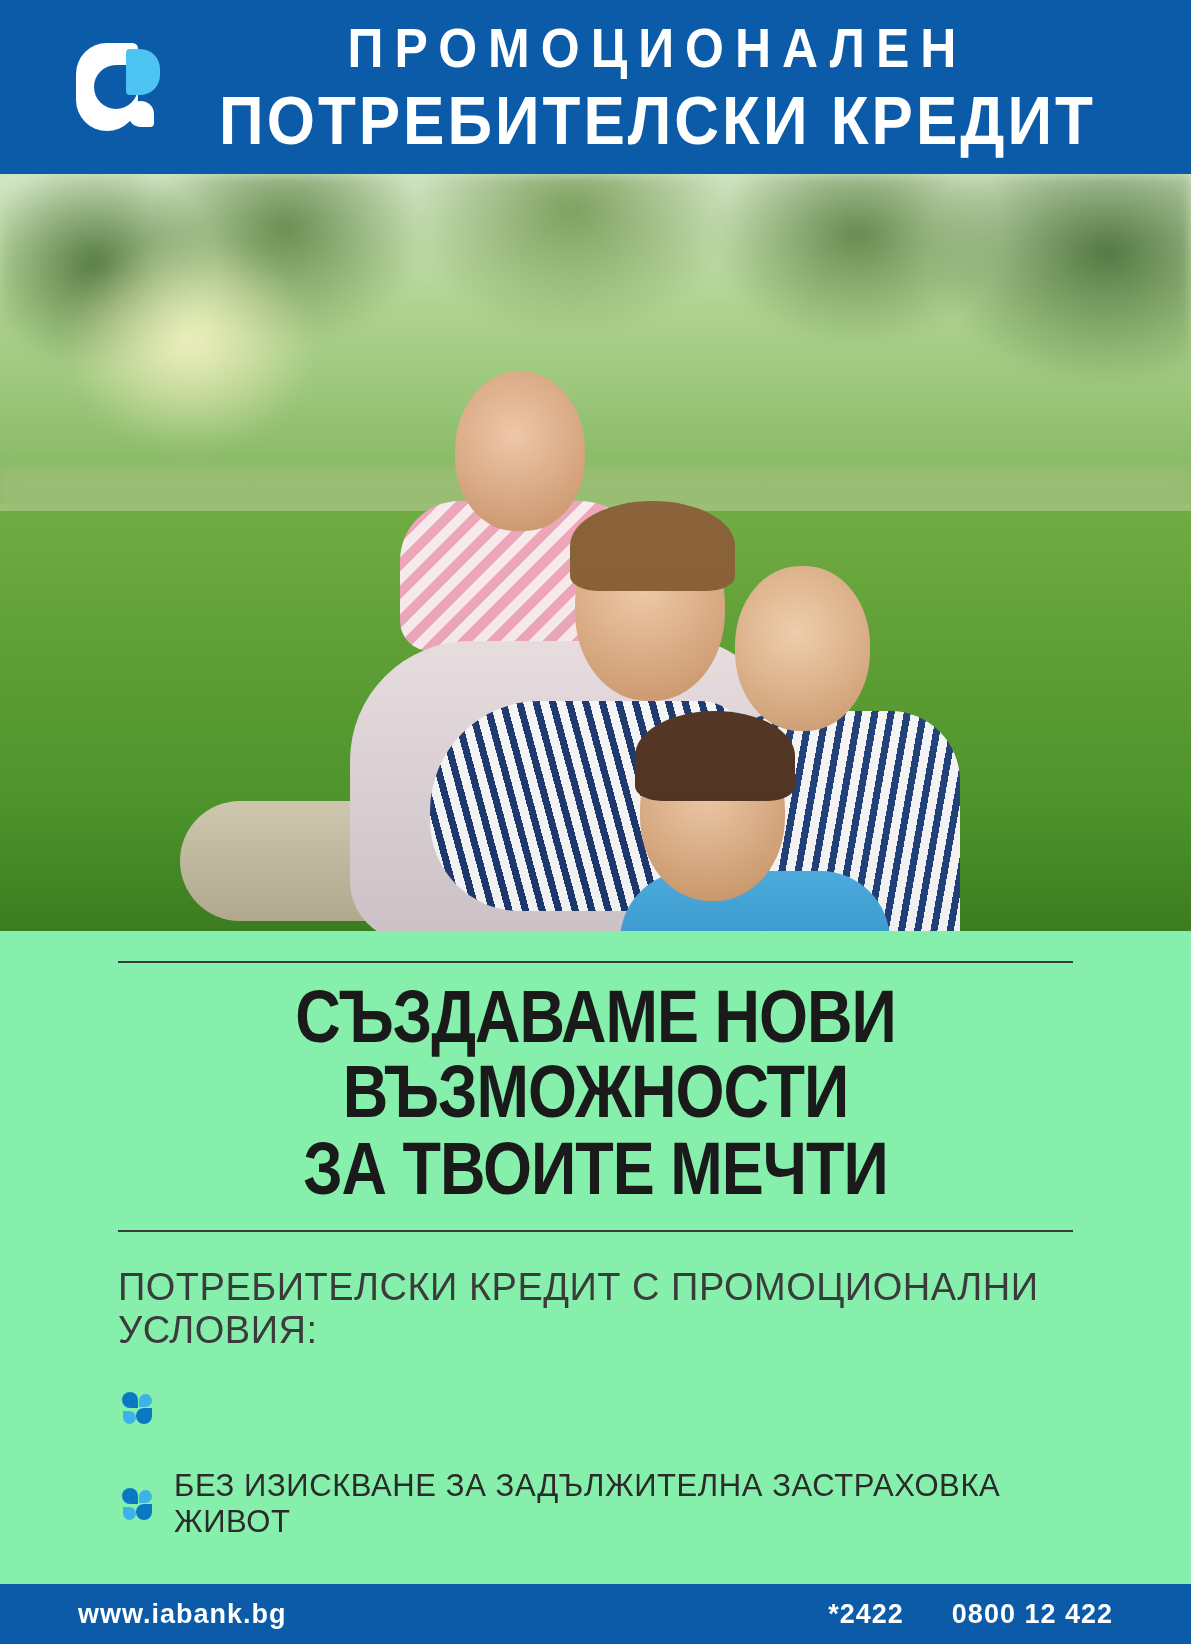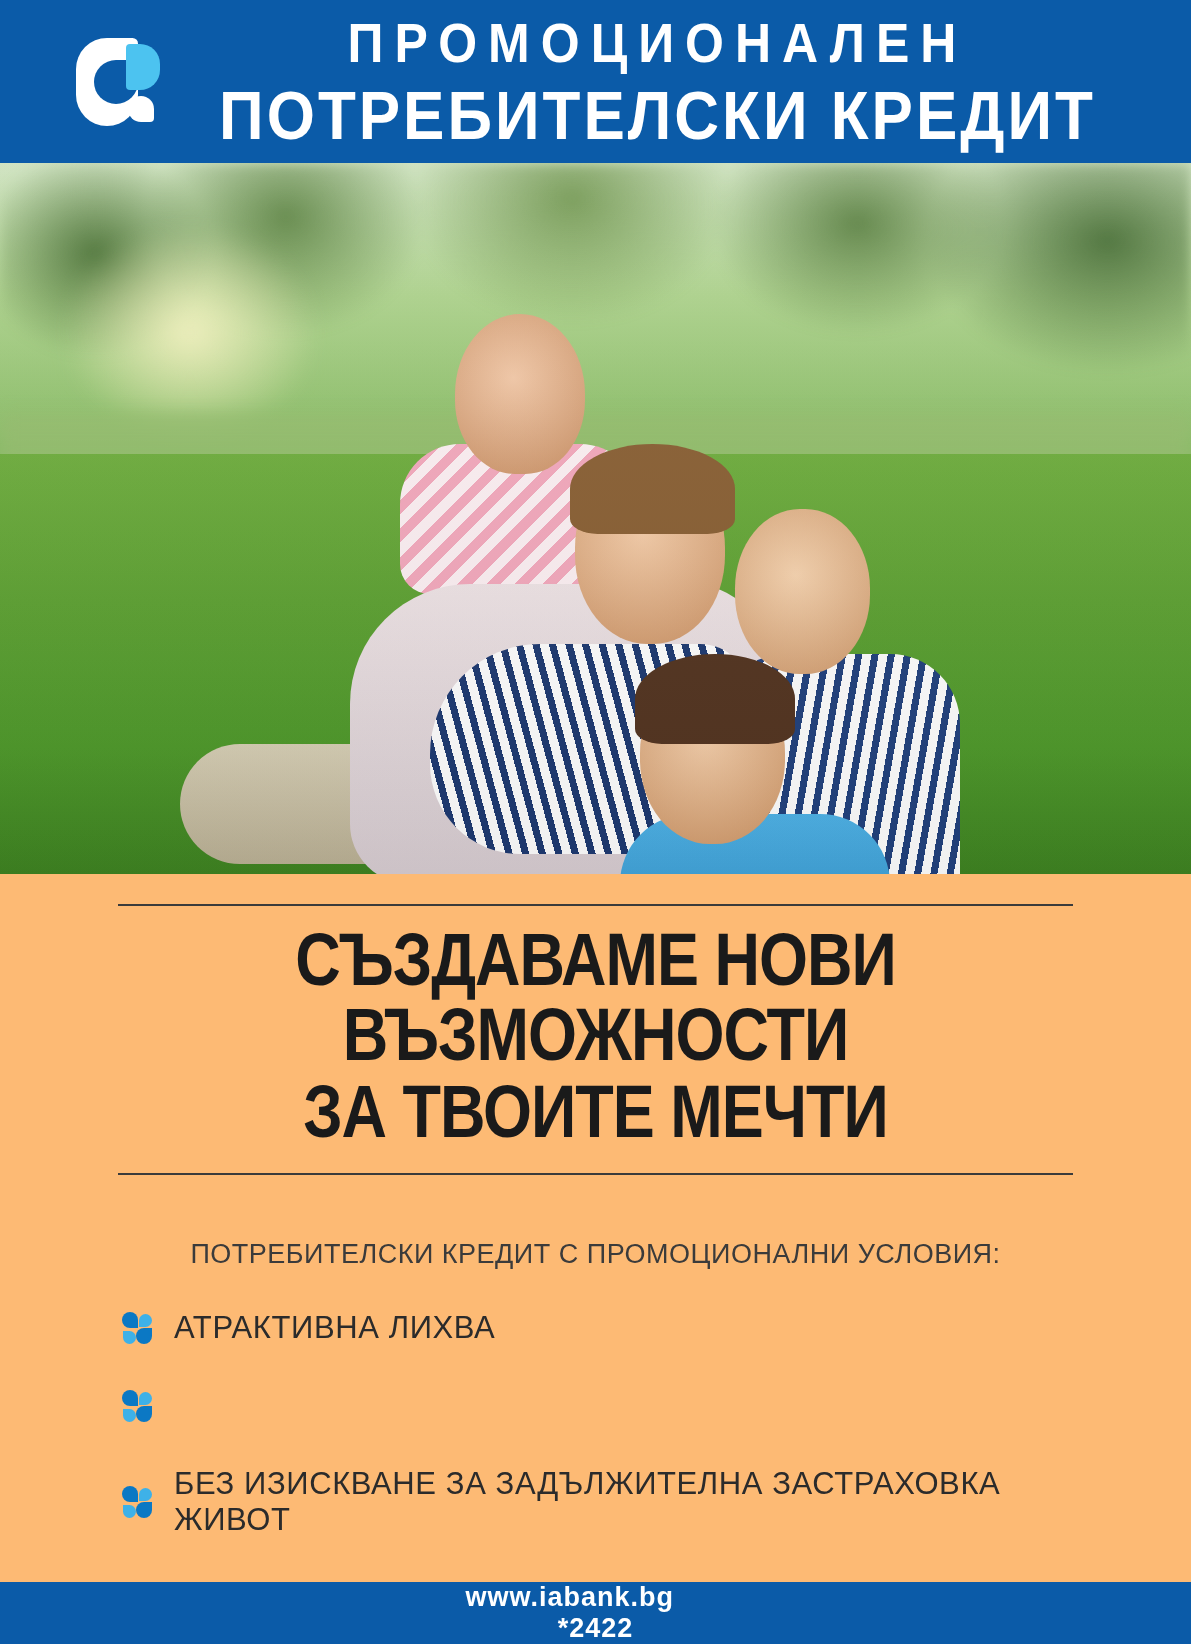--- a/index.html
+++ b/index.html
@@ -7,21 +7,21 @@
     width: 1191px;
     height: 1644px;
     background: #ffffff;
     font-family: "Liberation Sans", sans-serif;
     overflow: hidden;
   }
   .poster {
     position: relative;
     width: 1191px;
     height: 1644px;
-    background: #fdba74;
+    background: #86efac;
     display: flex;
     flex-direction: column;
   }
 
   
   .header {
     position: relative;
     width: 100%;
     height: 180px;
     background: #0b5ba8;
@@ -199,26 +199,24 @@
     font-size: 63px;
     line-height: 1.02;
     letter-spacing: -1px;
     padding: 18px 0 16px 0;
     transform: scaleY(1.18);
     transform-origin: center;
     margin: 10px 0 22px 0;
   }
   .headline-wrap { padding: 4px 0; }
   .subhead {
-    text-align: center;
     color: #3b3b3b;
-    font-size: 27px;
+    font-size: 38px;
     letter-spacing: 0.5px;
     padding: 34px 0 10px 0;
-    margin-top: 30px;
   }
   .bullets {
     margin-top: 30px;
     padding-left: 4px;
   }
   .bullet {
     display: flex;
     align-items: center;
     margin-bottom: 44px;
   }
@@ -255,21 +253,20 @@
     height: 62px;
     background: #0b5ba8;
     color: #ffffff;
     display: flex;
     align-items: center;
     justify-content: space-between;
     padding: 0 78px;
     font-weight: bold;
     font-size: 27px;
     letter-spacing: 1px;
-    flex-direction: column;
   }
   .footer .mid { flex: 1; text-align: right; }
   .footer .right { text-align: right; margin-left: 48px; }
   .footer .left { min-width: 260px; }
 </style>
 </head>
 <body>
 
 <div class="poster">
 
@@ -320,29 +317,20 @@
         <span>СЪЗДАВАМЕ НОВИ ВЪЗМОЖНОСТИ</span><br>
         <span>ЗА ТВОИТЕ МЕЧТИ</span>
       </div>
     </div>
     <div class="rule"></div>
 
     <div class="subhead">ПОТРЕБИТЕЛСКИ КРЕДИТ С ПРОМОЦИОНАЛНИ УСЛОВИЯ:</div>
 
     <div class="bullets">
 
-      <div class="bullet">
-        <span class="bullet-icon">
-          <span class="bi-a"></span>
-            <span class="bi-b"></span>
-            <span class="bi-c"></span>
-            <span class="bi-d"></span>
-        </span>
-        <span class="bullet-text">АТРАКТИВНА ЛИХВА</span>
-      </div>
 
       <div class="bullet">
         <span class="bullet-icon">
           <span class="bi-a"></span>
             <span class="bi-b"></span>
             <span class="bi-c"></span>
             <span class="bi-d"></span>
         </span>
       </div>
 

